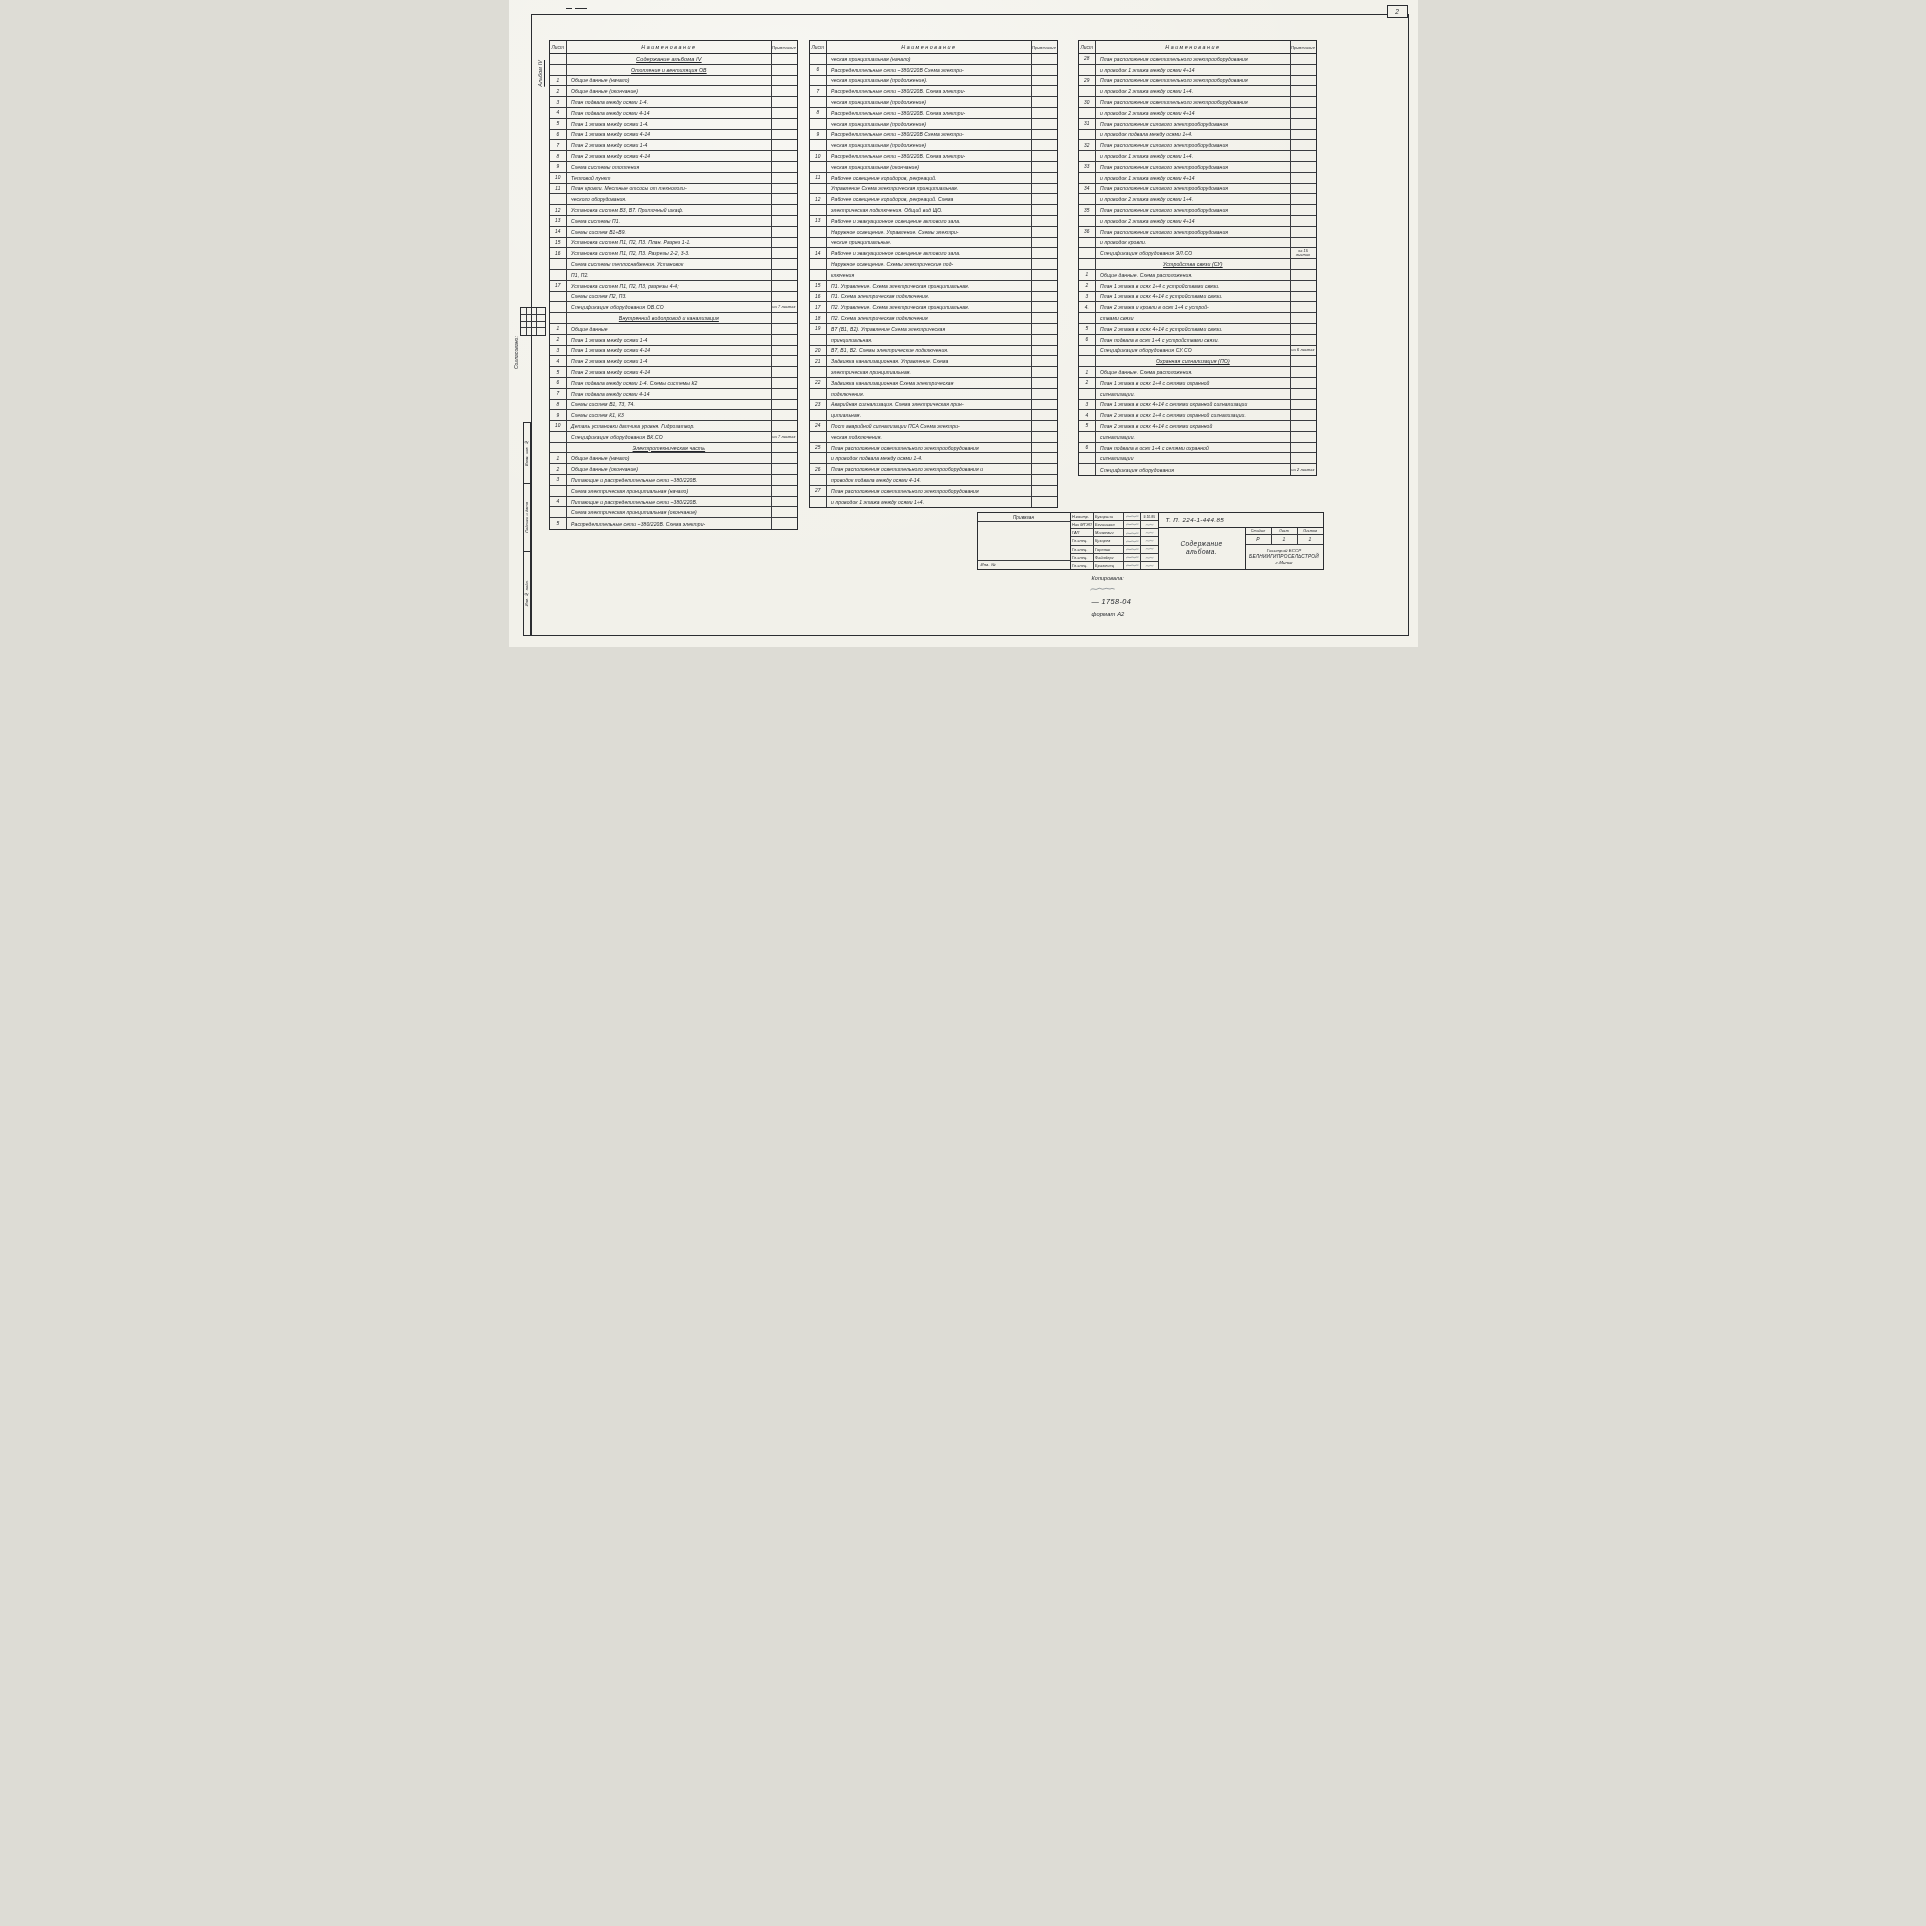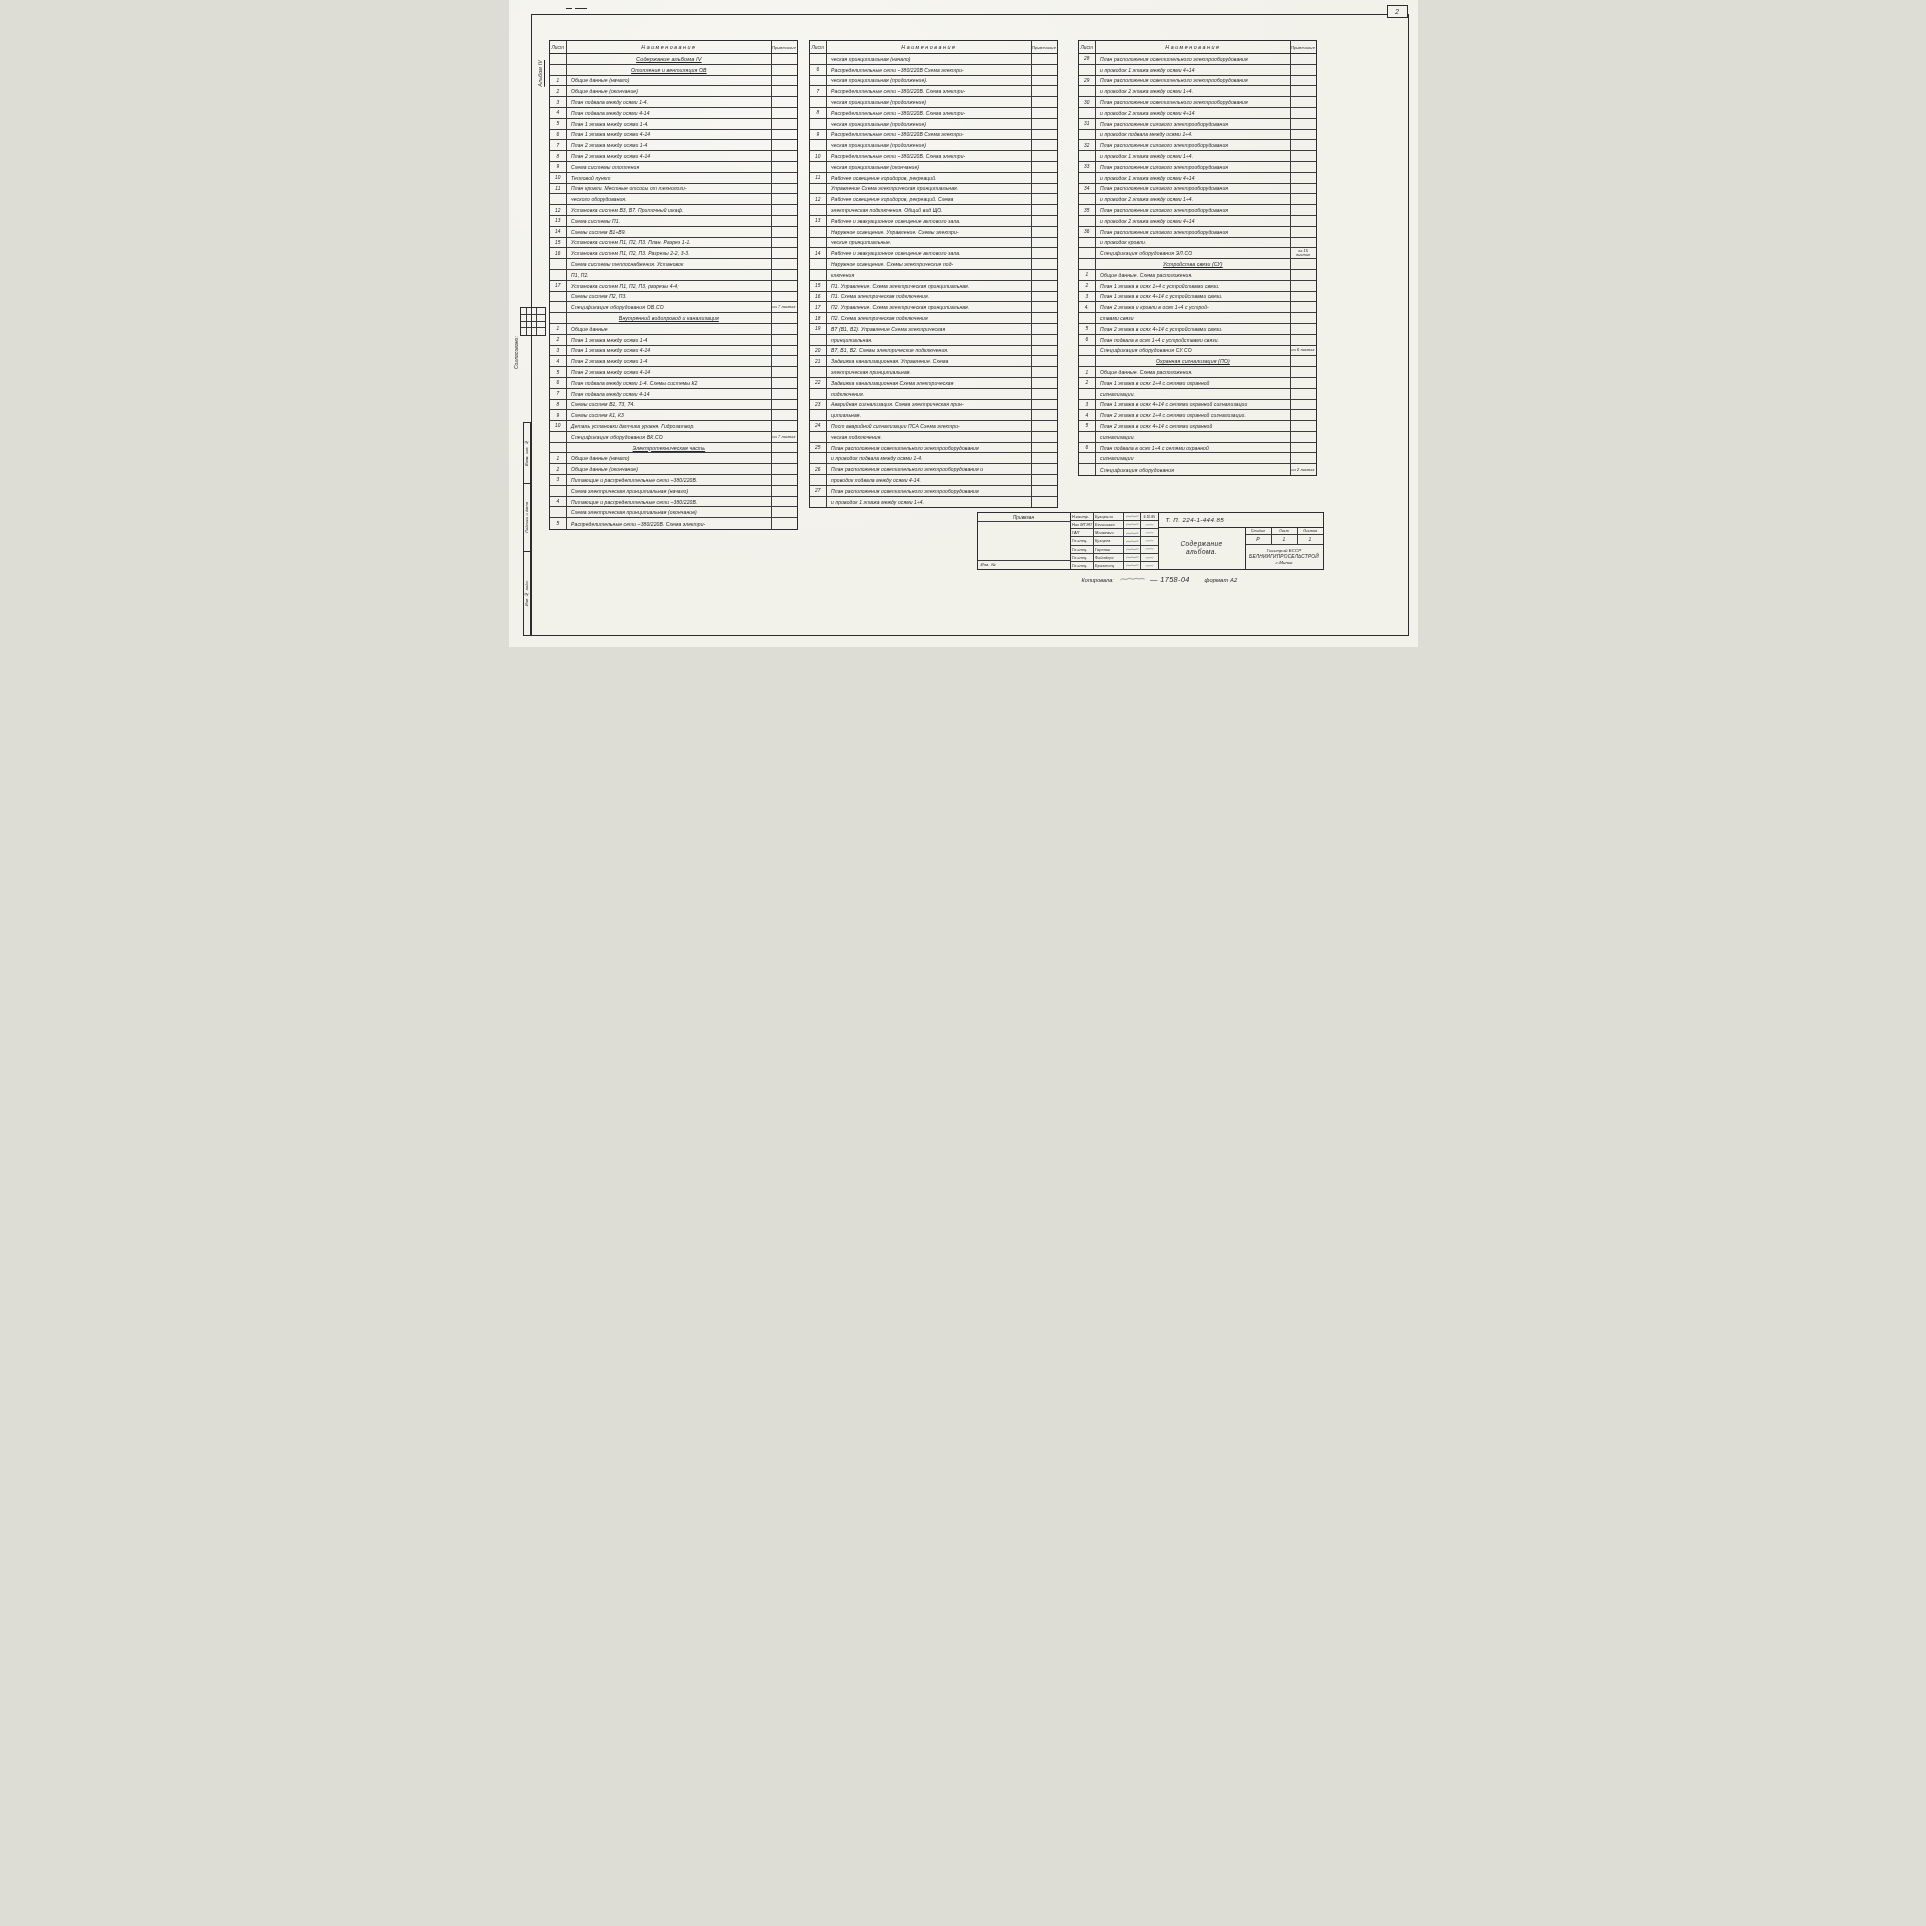--- a/index.html
+++ b/index.html
@@ -78,21 +78,21 @@
   .doc-title{width:87px;border-right:0.6px solid var(--ink2);display:flex;flex-direction:column;align-items:center;justify-content:center;font-size:6.5px;line-height:1.35;letter-spacing:0.4px;}
   .stamp-rr{flex:1;display:flex;flex-direction:column;}
   .slr{height:17px;border-bottom:0.4px solid var(--line);display:flex;}
   .slr-col{flex:1;border-right:0.4px solid var(--line);display:flex;flex-direction:column;}
   .slr-col:last-child{border-right:none;}
   .slr-lab{height:7px;border-bottom:0.4px solid var(--line);display:flex;align-items:center;justify-content:center;font-size:3.7px;}
   .slr-val{flex:1;display:flex;align-items:center;justify-content:center;font-size:5px;}
   .org{flex:1;display:flex;flex-direction:column;align-items:center;justify-content:center;font-size:4.4px;line-height:1.3;}
   .org .org2{font-size:4.8px;letter-spacing:0.2px;}
 
-  .copyline{position:absolute;left:573px;top:575px;display:flex;align-items:baseline;gap:4.6px;}
+  .copyline{position:absolute;left:573px;top:575px;display:flex;align-items:baseline;gap:4.6px;flex-direction:column;}
   .copy-label{font-size:5.4px;}
   .copy-sig{align-self:center;}
   .copy-num{font-size:7.3px;letter-spacing:0.4px;}
   .copy-fmt{font-size:5.8px;margin-left:10px;}
 </style>
 </head>
 <body>
 
 <div class="page">
   <div class="frame"></div>

